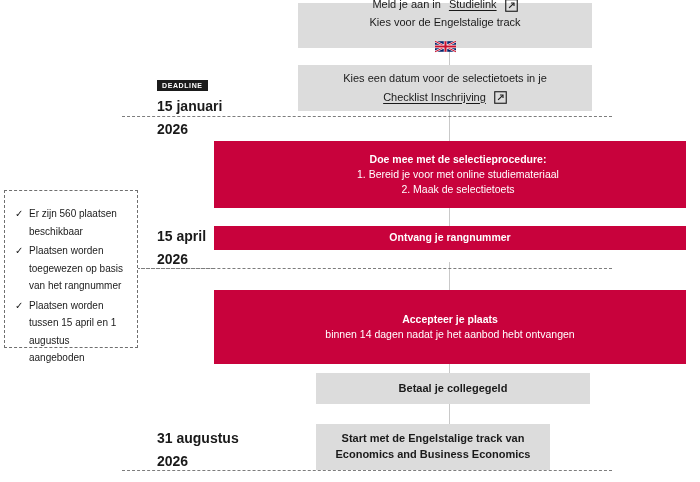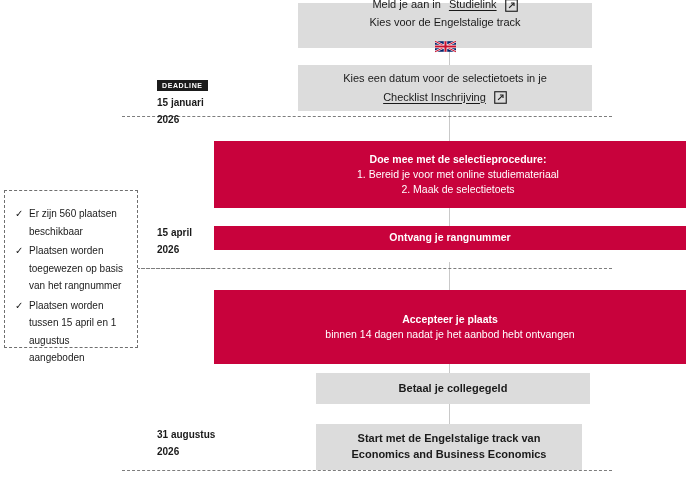--- a/index.html
+++ b/index.html
@@ -106,21 +106,21 @@
     background: #1b1b1b;
     color: #ffffff;
     font-size: 7px;
     font-weight: bold;
     letter-spacing: 0.6px;
     padding: 2px 5px 2px 5px;
     line-height: 1;
     margin-bottom: 4px;
   }
   .deadline-line {
-    font-size: 10px;
+    font-size: 14px;
     font-weight: bold;
     line-height: 1.65;
     white-space: nowrap;
     color: #1a1a1a;
   }
 
   
   .info-panel {
     position: absolute;
     box-sizing: border-box;
@@ -219,21 +219,21 @@
 
   <div class="box red" style="left:214px; top:290px; width:472px; height:74px; font-size:10.5px;">
     <div class="line bold">Accepteer je plaats</div>
     <div class="line">binnen 14 dagen nadat je het aanbod hebt ontvangen</div>
   </div>
 
   <div class="box gray" style="left:316px; top:373px; width:274px; height:31px; font-size:11px;">
     <div class="line bold">Betaal je collegegeld</div>
   </div>
 
-  <div class="box gray" style="left:316px; top:424px; width:266px; height:46px; font-size:11px;">
+  <div class="box gray" style="left:316px; top:424px; width:234px; height:46px; font-size:11px;">
     <div class="line bold">Start met de Engelstalige track van</div>
     <div class="line bold">Economics and Business Economics</div>
   </div>
 
   <div class="deadline-group" style="left:157px; top:74px;">
     <div class="deadline-badge">DEADLINE</div>
     <div class="deadline-line">15 januari</div>
     <div class="deadline-line">2026</div>
   </div>
 

